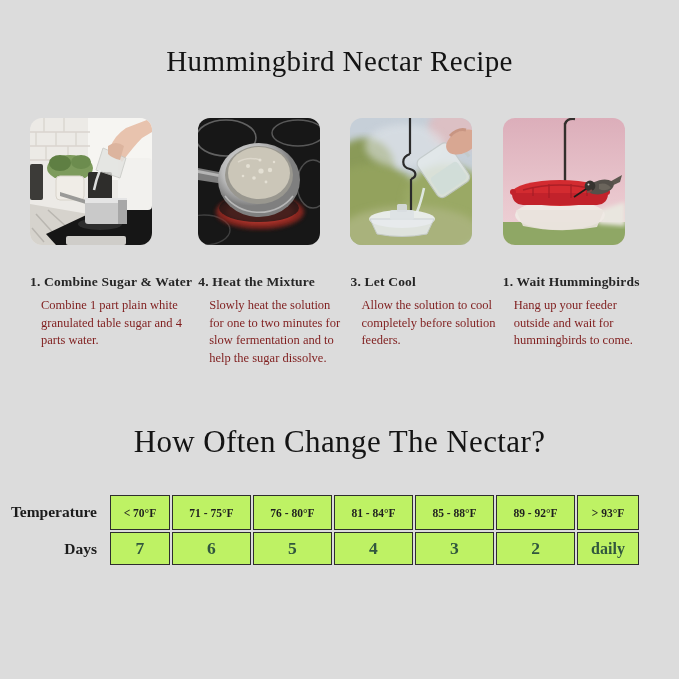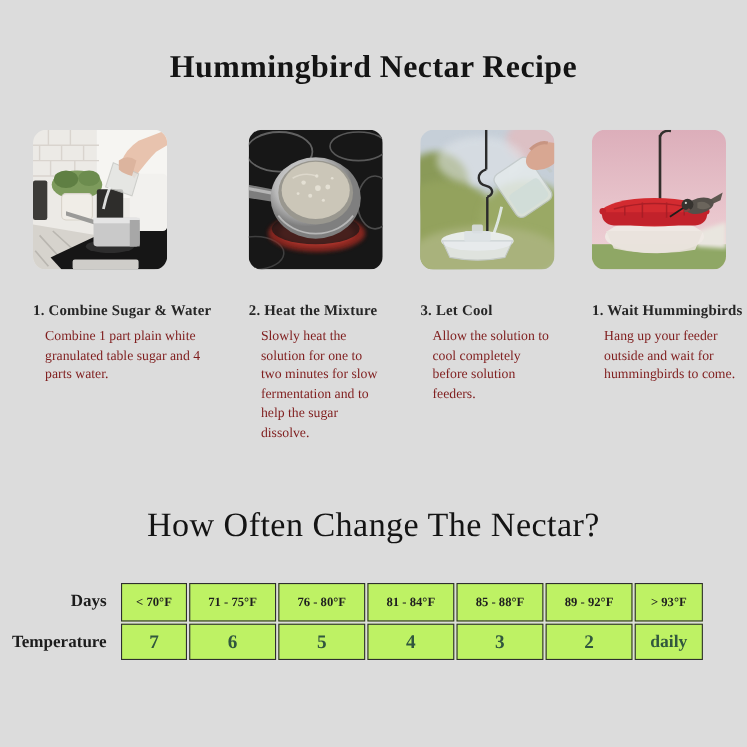--- a/index.html
+++ b/index.html
@@ -2,25 +2,25 @@
 <html><head>
 <meta charset="utf-8">
 <style>
   html,body{margin:0;padding:0;background:#dcdcdc;}
   .canvas{
     position:relative;width:679px;height:679px;margin:0 auto;
     background:#dcdcdc;overflow:hidden;
     font-family:"Liberation Serif","DejaVu Serif",serif;
   }
   .main-title{
-    padding-top:45px;text-align:center;font-size:29px;font-weight:bold;
+    padding-top:45px;text-align:center;font-size:29px;font-weight:normal;
     color:#141414;letter-spacing:.4px;
   }
   .steps{
-    display:grid;grid-template-columns:repeat(4,1fr);column-gap:34px;
+    display:grid;grid-template-columns:repeat(4,1fr);column-gap:6px;
     padding:0 30px;margin-top:40px;
   }
   .step-photo{
     width:122px;height:127px;border-radius:12px;overflow:hidden;display:block;
   }
   .step-photo svg{display:block;width:122px;height:127px;}
   .step-heading{
     margin-top:29px;font-size:13.5px;font-weight:bold;color:#262626;
     letter-spacing:.2px;white-space:nowrap;
   }
@@ -127,21 +127,21 @@
               <circle cx="56" cy="60" r="1.8"></circle>
             <circle cx="68" cy="64" r="1.4"></circle>
               <circle cx="45" cy="58" r="1.3"></circle>
             <circle cx="63" cy="53" r="2.6"></circle>
               <circle cx="76" cy="44" r="1.2"></circle>
           </g>
           <path d="M40,44 q10,-6 22,-2" stroke="#e9e5d9" stroke-width="1.5" fill="none" opacity="0.6"></path>
           <path d="M27,78 a41,37 0 0 0 68,0" fill="none" stroke="#f0f0f0" stroke-width="1.6" opacity="0.5"></path>
         </svg>
       </span>
-      <div class="step-heading">2. Heat the Mixture</div>
+      <div class="step-heading">4. Heat the Mixture</div>
       <div class="step-body">Slowly heat the solution for one to two minutes for slow fermentation and to help the sugar dissolve.</div>
     </div>
 
     <div>
       <span class="step-photo">
         <svg viewBox="0 0 122 127" xmlns="http://www.w3.org/2000/svg">
           <defs>
               <filter id="blur3">
                 <feGaussianBlur stdDeviation="3.5"></feGaussianBlur>
               </filter>
@@ -217,22 +217,22 @@
       </span>
       <div class="step-heading">1. Wait Hummingbirds</div>
       <div class="step-body">Hang up your feeder outside and wait for hummingbirds to come.</div>
     </div>
   </div>
 
   <div class="section-title">How Often Change The Nectar?</div>
 
   <div class="table-area">
     <div class="row-labels">
+      <div class="row-label">Temperature</div>
       <div class="row-label">Days</div>
-      <div class="row-label">Temperature</div>
     </div>
     <table class="temp-table">
       <tbody>
         <tr>
           <td class="temp-cell">&lt; 70°F</td>
           <td class="temp-cell">71 - 75°F</td>
           <td class="temp-cell">76 - 80°F</td>
           <td class="temp-cell">81 - 84°F</td>
           <td class="temp-cell">85 - 88°F</td>
           <td class="temp-cell">89 - 92°F</td>

